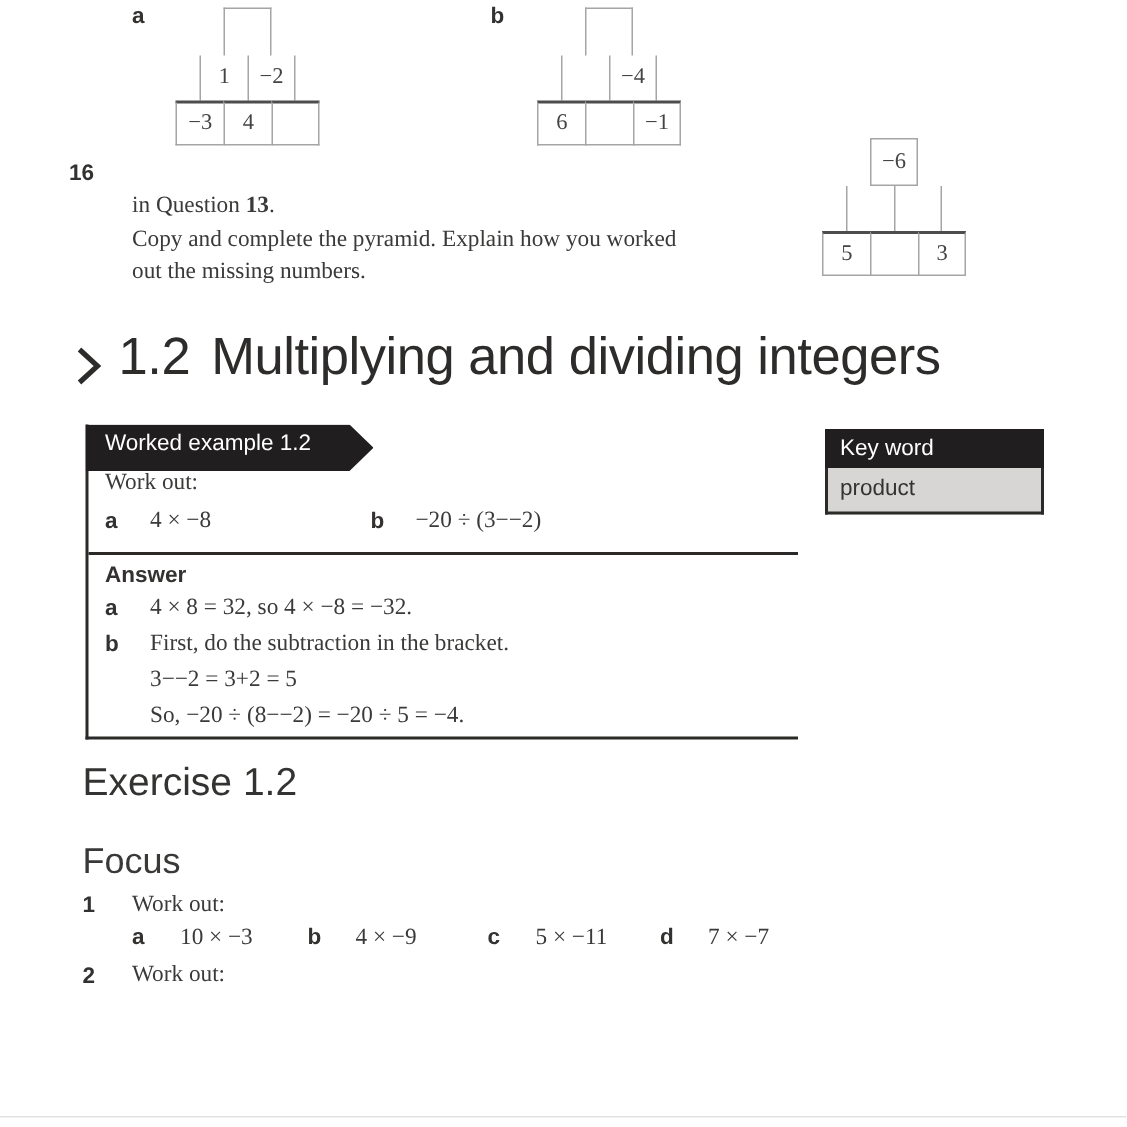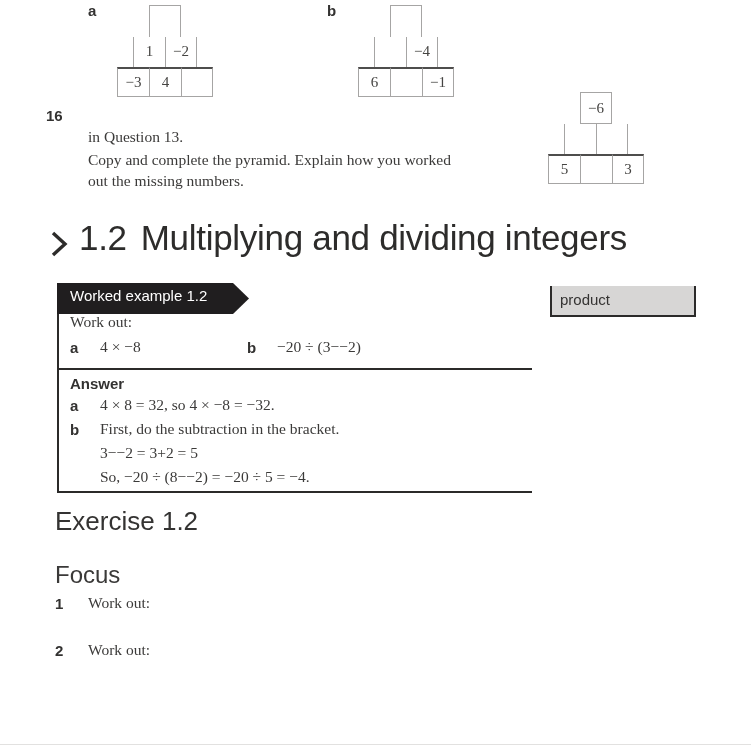--- a/index.html
+++ b/index.html
@@ -1,21 +1,21 @@
 <!DOCTYPE html>
 <html><head>
 <meta charset="utf-8">
 <style>
   html,body{margin:0;padding:0;background:#ffffff;}
   .page{position:relative;width:751px;height:751px;background:#ffffff;overflow:hidden;
         font-family:"Liberation Sans",sans-serif;}
   .abs{position:absolute;}
   .sans-b{font-family:"Liberation Sans",sans-serif;font-weight:bold;font-size:15px;color:#333231;white-space:nowrap;}
   .serif{font-family:"Liberation Serif",serif;font-size:15.5px;color:#3b3a39;white-space:nowrap;}
-  .serif-b{font-weight:normal;margin-top:10px;}
+  .serif-b{font-weight:bold;margin-top:10px;}
 
   
   .pyramid{position:absolute;width:96px;}
   .prow{display:flex;justify-content:center;}
   .pcell{box-sizing:border-box;width:32px;height:30px;text-align:center;
          font-family:"Liberation Serif",serif;font-size:15px;color:#454442;line-height:28px;
          border-left:1px solid #a6a5a4;}
   .pcell:last-child{border-right:1px solid #a6a5a4;}
   .prow.top .pcell{height:32px;border-top:1px solid #a6a5a4;border-right:1px solid #a6a5a4;line-height:30px;}
   .prow.top .pcell.boxed{border-bottom:1px solid #a6a5a4;}
@@ -135,26 +135,33 @@
     <span class="abs sans-b" style="left:11px;top:114px">a</span>
     <span class="abs serif" style="left:41px;top:113px">4 × 8 = 32, so 4 × −8 = −32.</span>
 
     <span class="abs sans-b" style="left:11px;top:138px">b</span>
     <span class="abs serif" style="left:41px;top:137px">First, do the subtraction in the bracket.</span>
     <span class="abs serif" style="left:41px;top:161px">3−−2 = 3+2 = 5</span>
     <span class="abs serif" style="left:41px;top:185px">So, −20 ÷ (8−−2) = −20 ÷ 5 = −4.</span>
   </div>
 
   <div class="kw-box">
+    <div class="kw-head">Key word</div>
     <div class="kw-body">product</div>
   </div>
 
   <span class="abs ex-title" style="left:55px;top:506px">Exercise 1.2</span>
   <span class="abs ex-sub" style="left:55px;top:561px">Focus</span>
 
   <span class="abs sans-b" style="left:55px;top:595px">1</span>
   <span class="abs serif" style="left:88px;top:594px">Work out:</span>
+  <div class="q-parts" style="top:616px">
+    <span class="q-part" style="left:0px"><span class="lbl">a</span><span class="expr">10 × −3</span></span>
+    <span class="q-part" style="left:117px"><span class="lbl">b</span><span class="expr">4 × −9</span></span>
+    <span class="q-part" style="left:237px"><span class="lbl">c</span><span class="expr">5 × −11</span></span>
+    <span class="q-part" style="left:352px"><span class="lbl">d</span><span class="expr">7 × −7</span></span>
+  </div>
 
   <span class="abs sans-b" style="left:55px;top:642px">2</span>
   <span class="abs serif" style="left:88px;top:641px">Work out:</span>
 
   <div class="hairline"></div>
 </div>
 
 </body></html>

